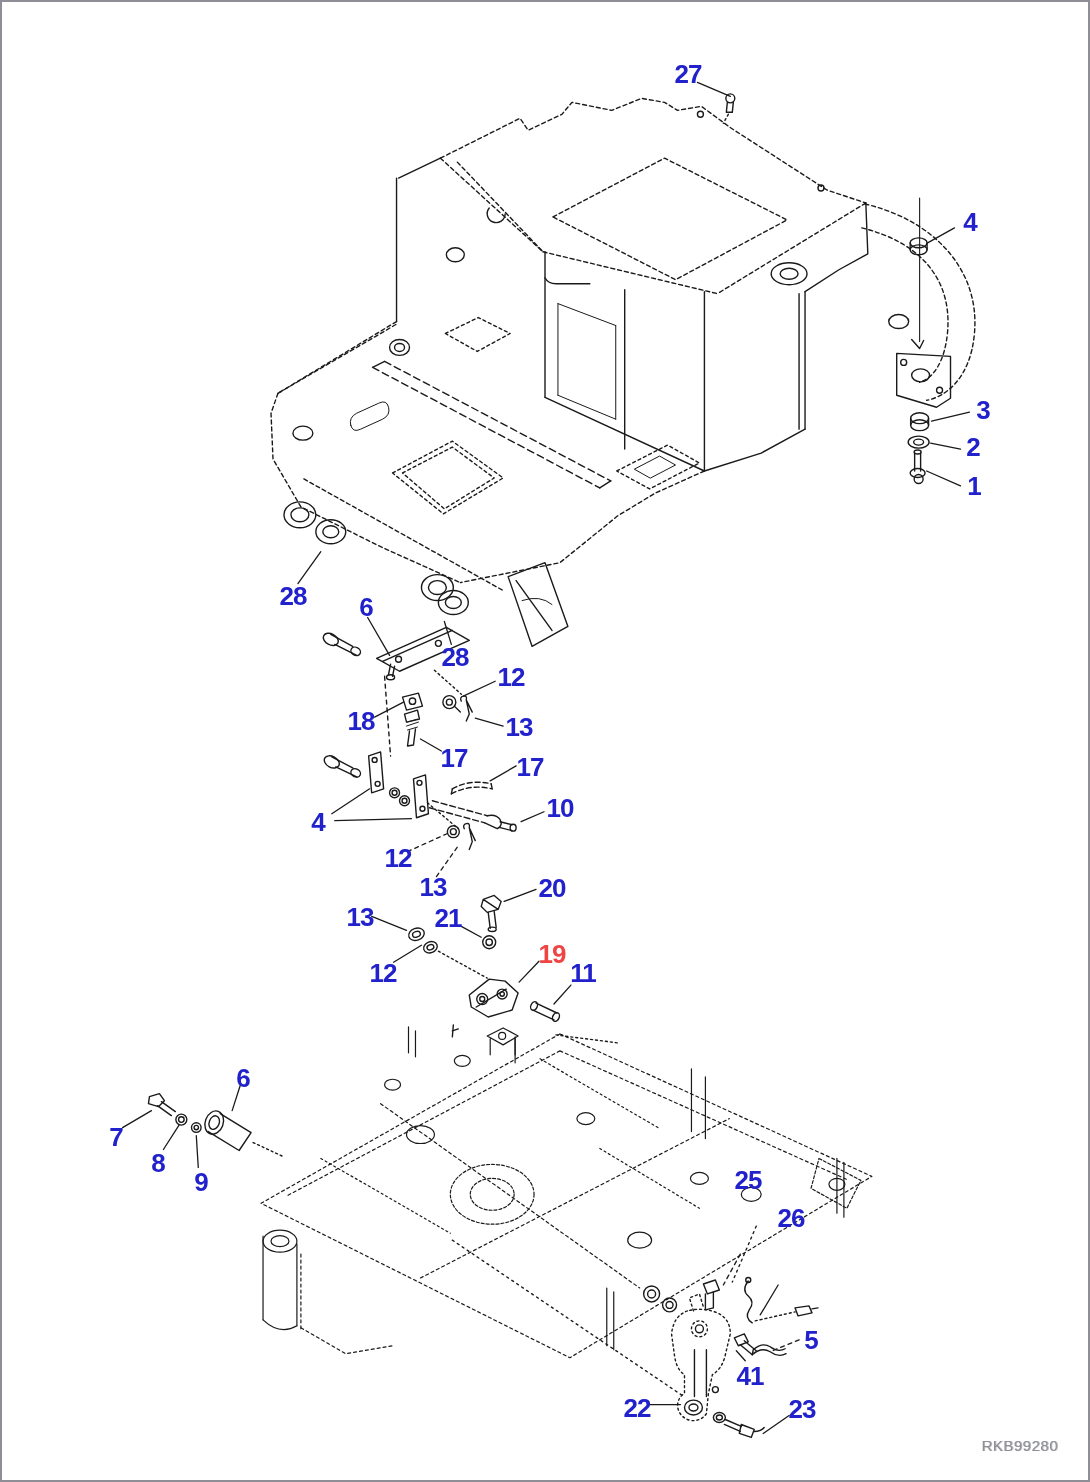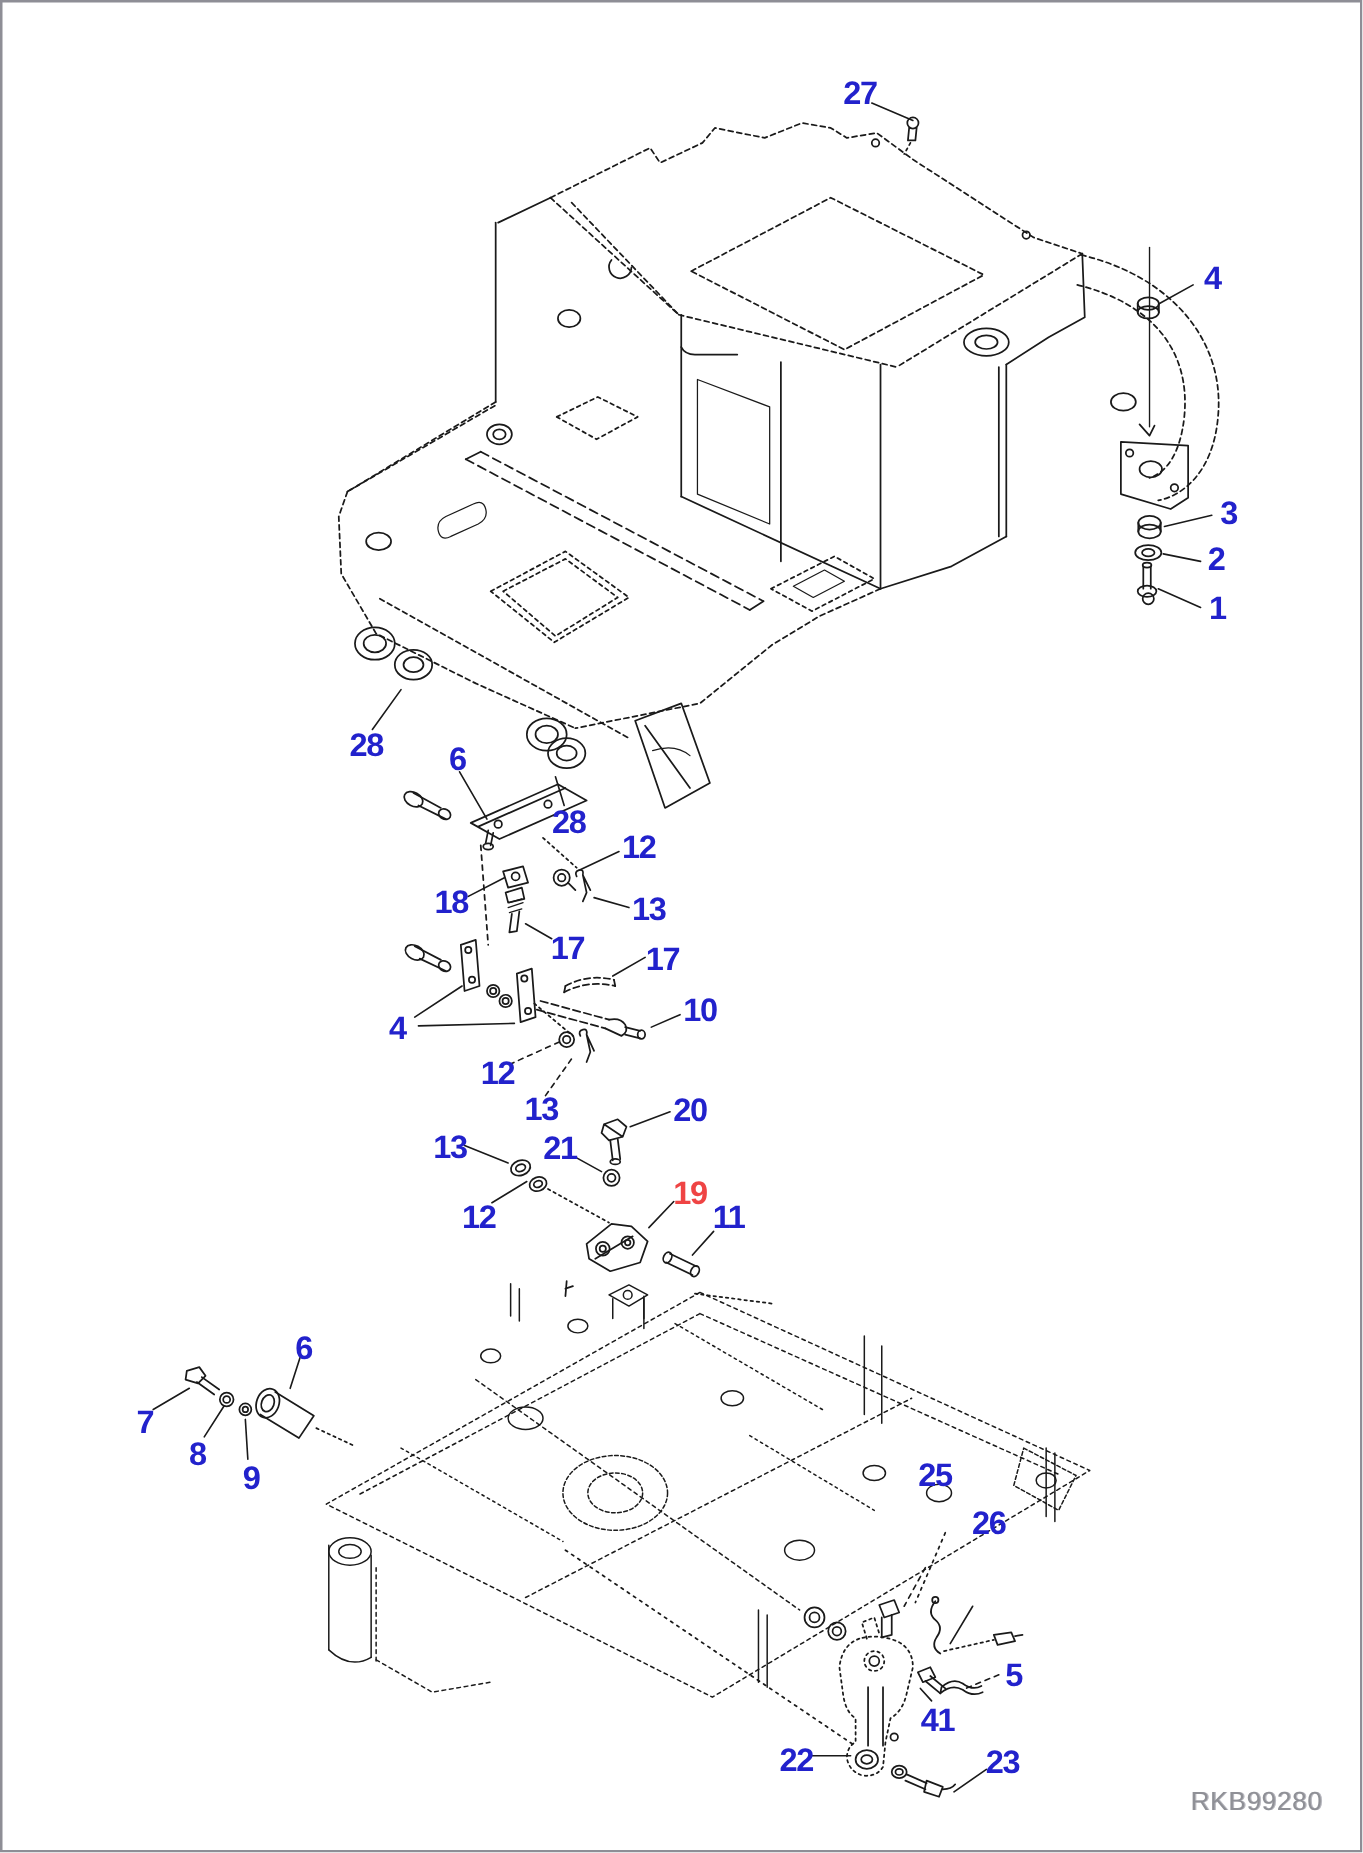--- a/index.html
+++ b/index.html
@@ -20,21 +20,21 @@
     font-weight:bold;
     font-size:26px;
     letter-spacing:-1px;
     line-height:1;
     white-space:nowrap;
     user-select:none;
   }
   .code{
     position:absolute;
     right:30px;bottom:26px;
-    font-size:21px;
+    font-size:15px;
     letter-spacing:0.5px;
     text-shadow:1px 0 0 #b9b9c0;
     font-family:"Liberation Sans",sans-serif;
   }
 </style>
 </head>
 <body>
 
 <div class="page" style="border-color: rgb(142, 142, 150);">
 

